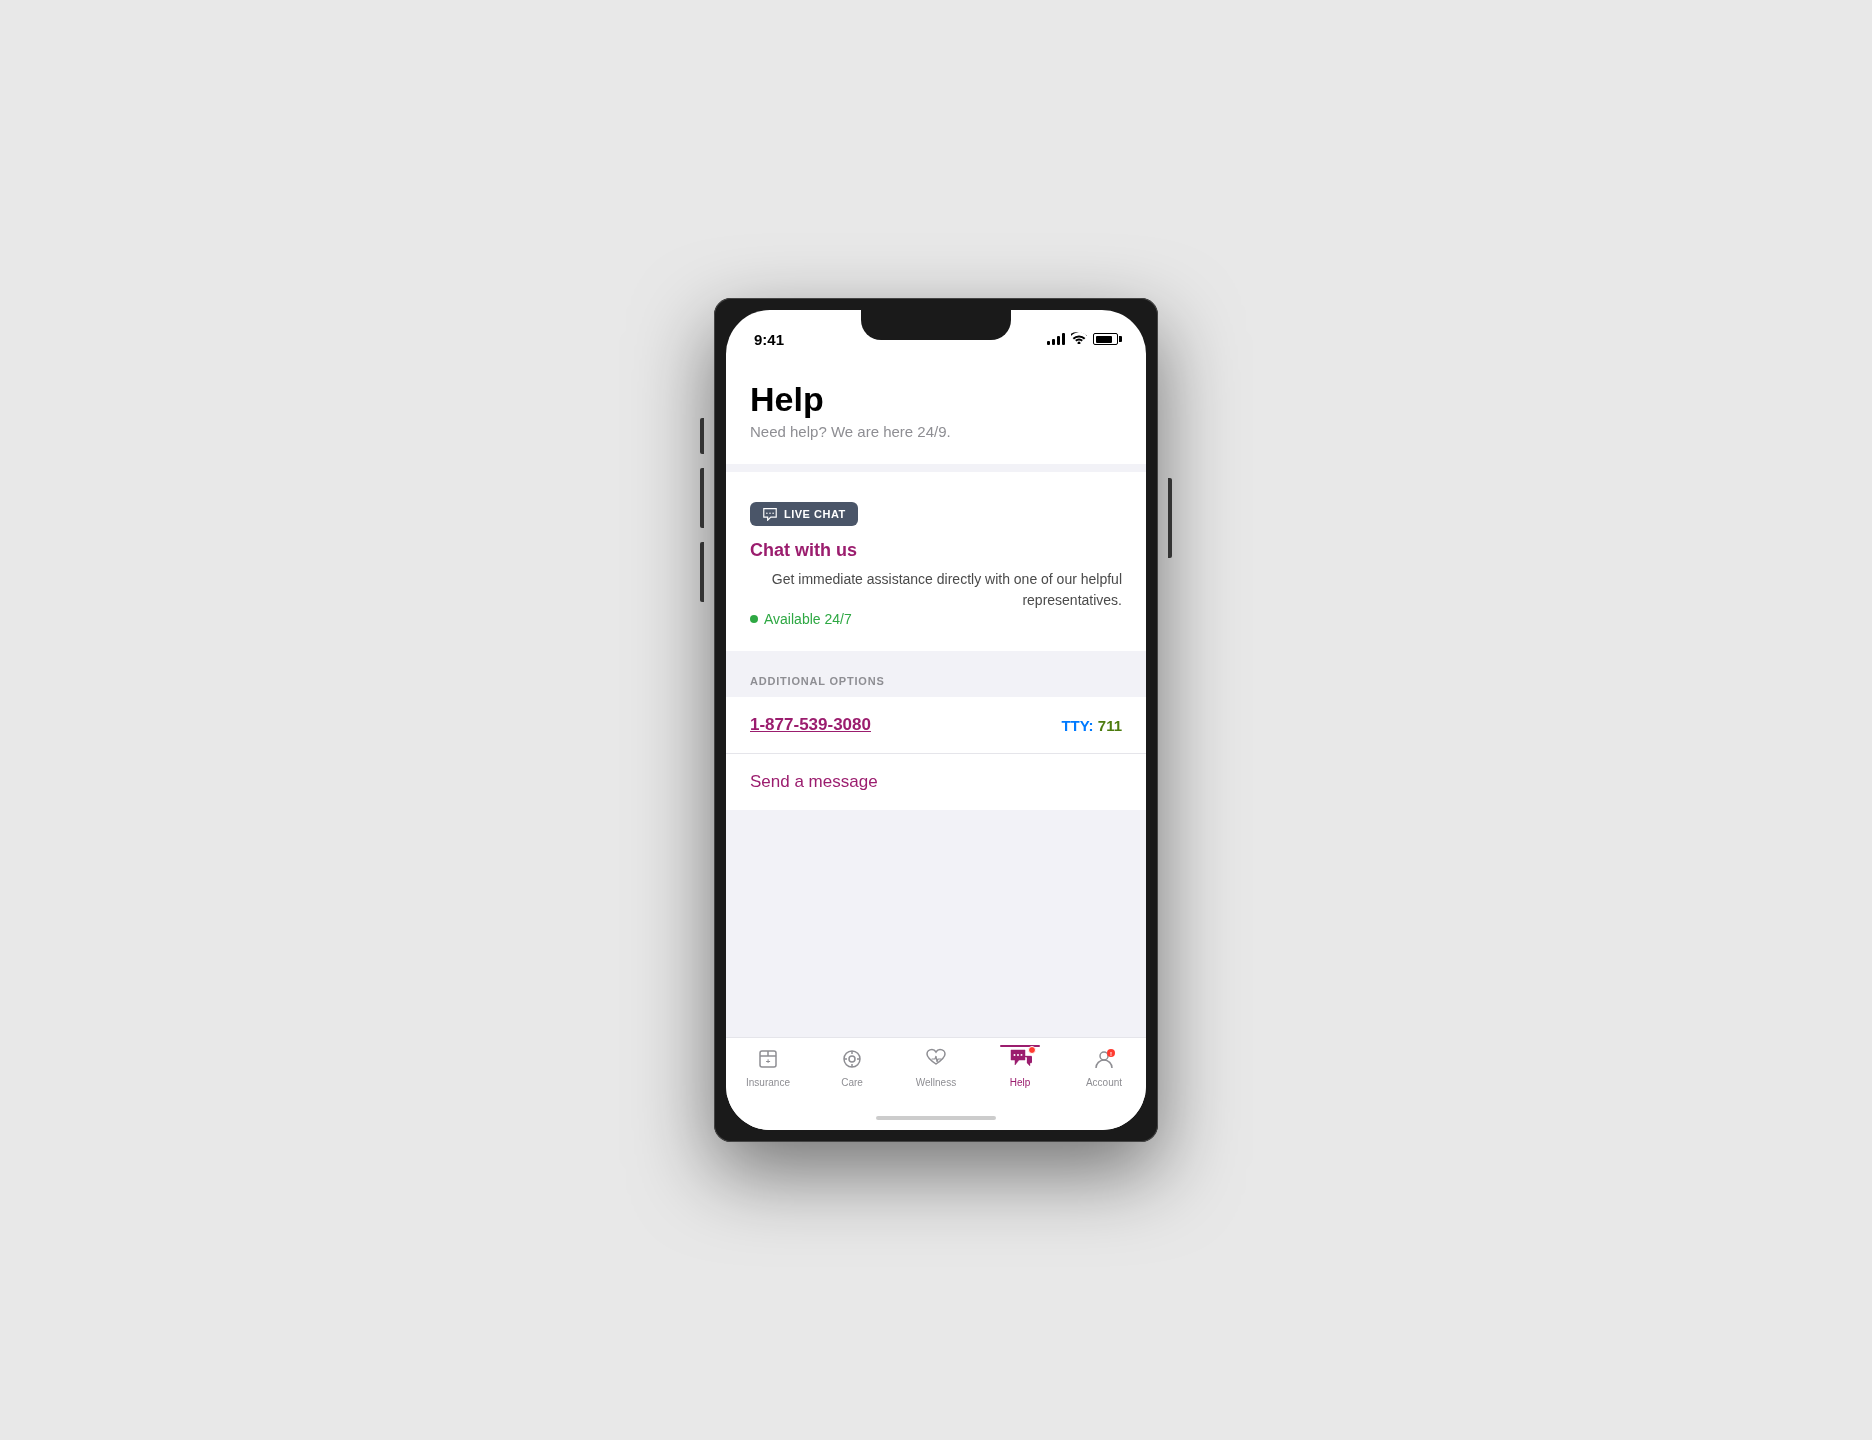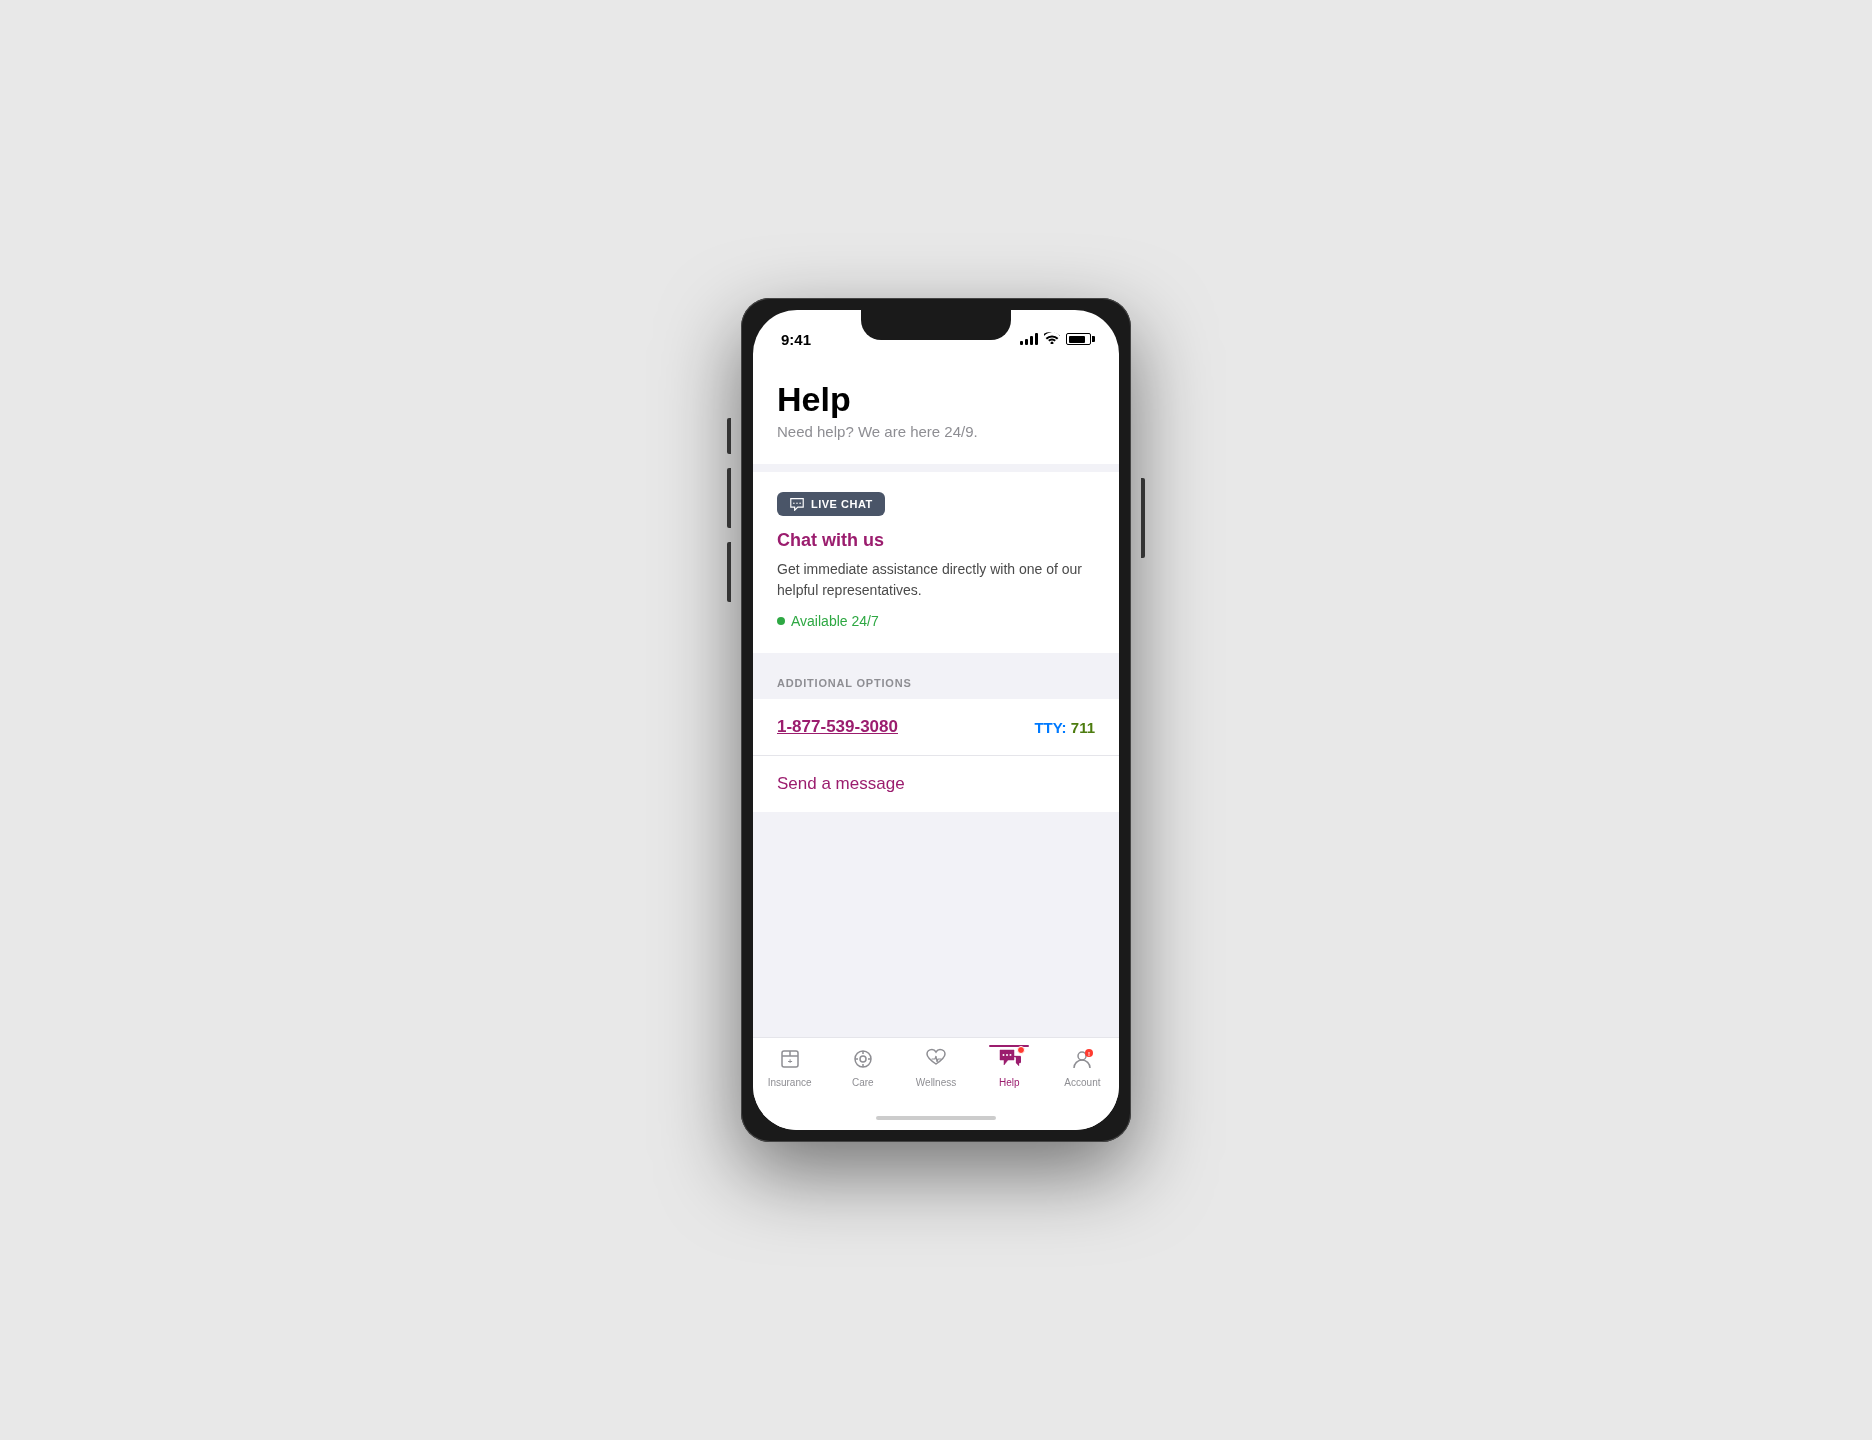--- a/index.html
+++ b/index.html
@@ -6,24 +6,24 @@
     body {
       background: #e8e8e8;
       display: flex;
       justify-content: center;
       align-items: center;
       min-height: 100vh;
       font-family: -apple-system, BlinkMacSystemFont, 'Helvetica Neue', sans-serif;
     }
 
     .phone-outer {
-      width: 390px;
+      width: 444px;
       height: 844px;
       background: #1a1a1a;
-      border-radius: 29px;
+      border-radius: 17px;
       padding: 12px;
       box-shadow: 0 30px 80px rgba(0,0,0,0.5), inset 0 0 0 1px #444;
       position: relative;
     }
 
     .phone-inner {
       width: 100%;
       height: 100%;
       background: #fff;
       border-radius: 44px;
@@ -163,34 +163,35 @@
       align-items: center;
       gap: 6px;
       background: #4a5568;
       color: #fff;
       font-size: 11px;
       font-weight: 700;
       letter-spacing: 0.5px;
       padding: 5px 12px;
       border-radius: 6px;
       margin-bottom: 14px;
+      margin-top: 10px;
     }
 
     .chat-with-us {
       font-size: 18px;
       font-weight: 600;
       color: #9b1d6e;
       margin-bottom: 8px;
     }
 
     .chat-description {
       font-size: 14px;
       color: #4a4a4a;
       line-height: 1.5;
-      margin-bottom: 12px;
+      text-align: right;
     }
 
     .availability {
       display: flex;
       align-items: center;
       gap: 6px;
       font-size: 14px;
       color: #2ea843;
       font-weight: 500;
     }

